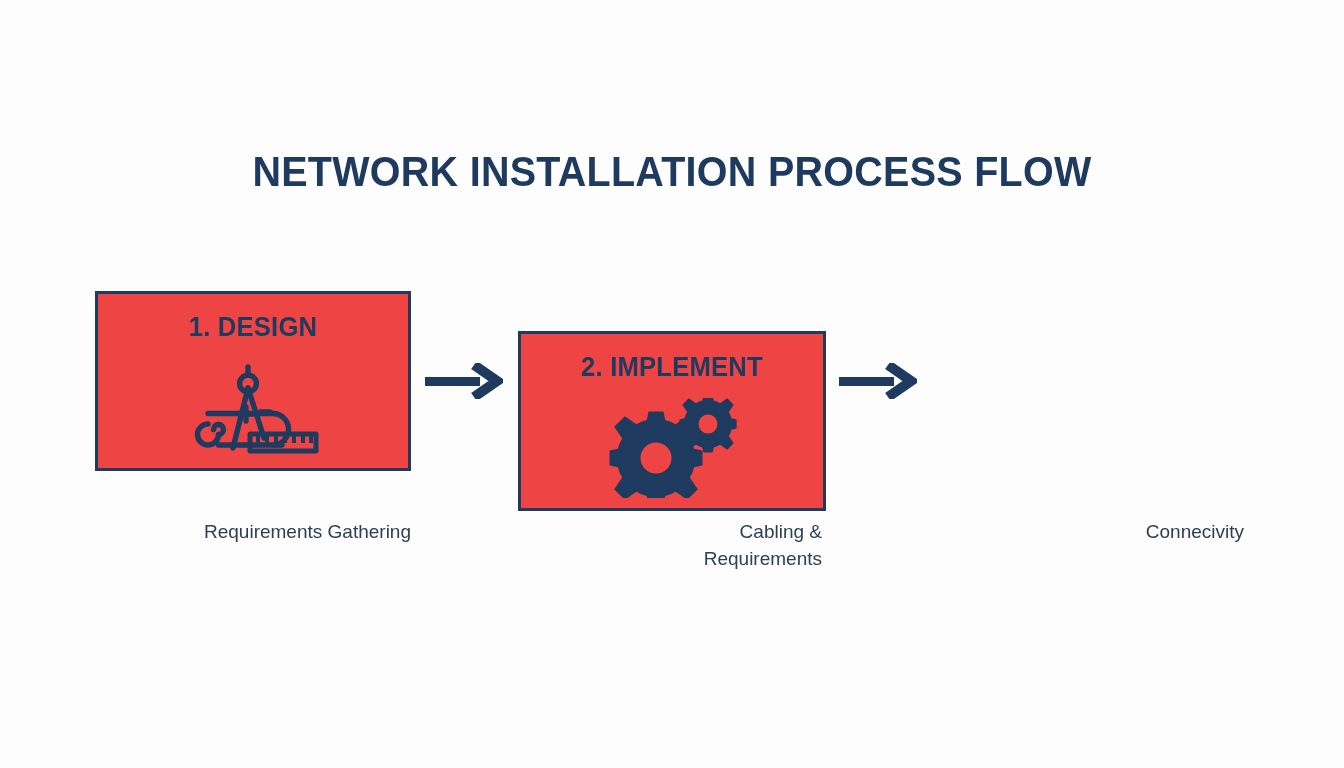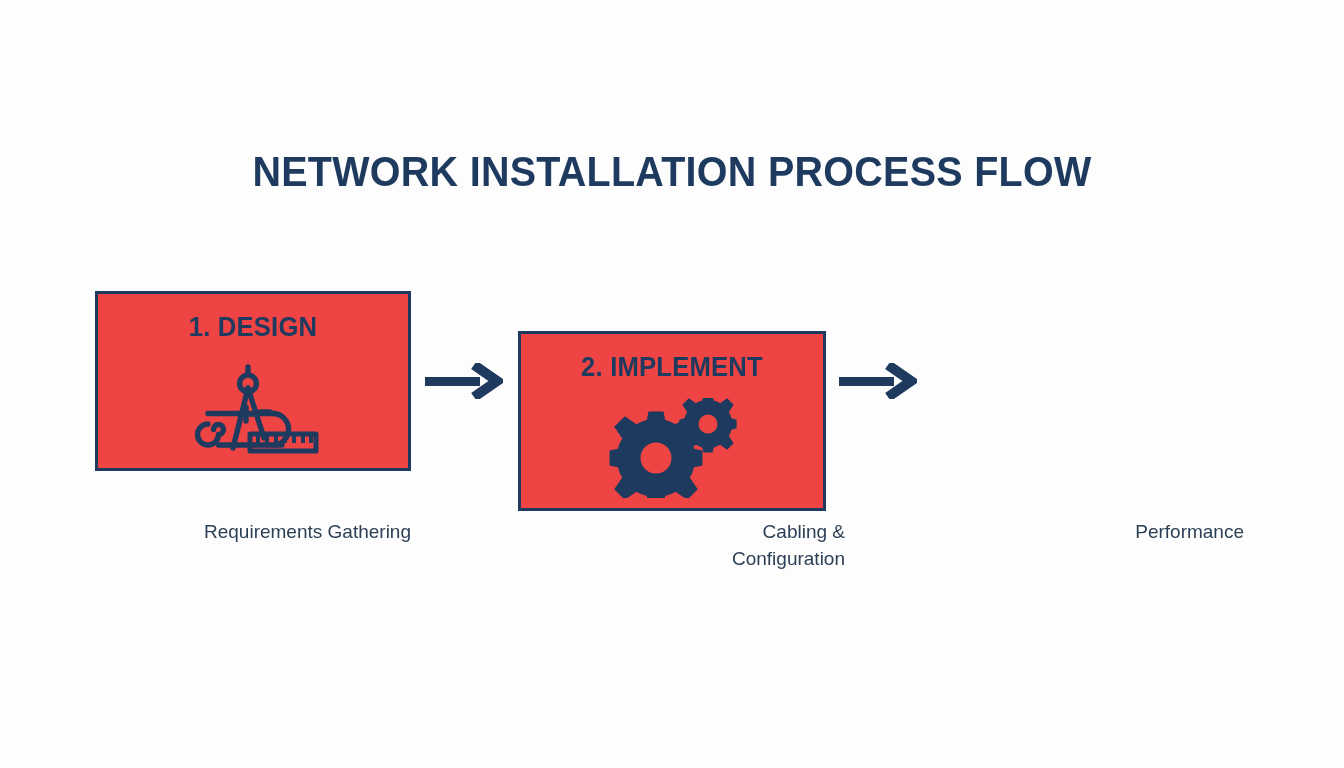--- a/index.html
+++ b/index.html
@@ -100,21 +100,21 @@
     position: absolute;
     top: 490px;
     text-align: right;
     font-size: 19px;
     font-weight: 400;
     line-height: 27px;
     color: #2b3f55;
     margin-top: 28px;
   }
   .caption-1 { left: 95px;  width: 316px; }
-  .caption-2 { left: 537px; width: 308px; }
+  .caption-2 { left: 514px; width: 308px; }
   .caption-3 { left: 932px; width: 312px; }
   .caption .ln { display: block; }
 </style>
 </head>
 <body>
 
 <div class="canvas">
 
   <div class="title">NETWORK INSTALLATION PROCESS FLOW</div>
 
@@ -204,20 +204,20 @@
 
 
   </div>
 
   <div class="caption caption-1">
     <span class="ln">Requirements Gathering</span>
   </div>
 
   <div class="caption caption-2">
     <span class="ln">Cabling &amp;</span>
-    <span class="ln">Configuration</span>
+    <span class="ln">Requirements</span>
   </div>
 
   <div class="caption caption-3">
-    <span class="ln">Performance</span>
+    <span class="ln">Connecivity</span>
   </div>
 
 </div>
 
 </body></html>

